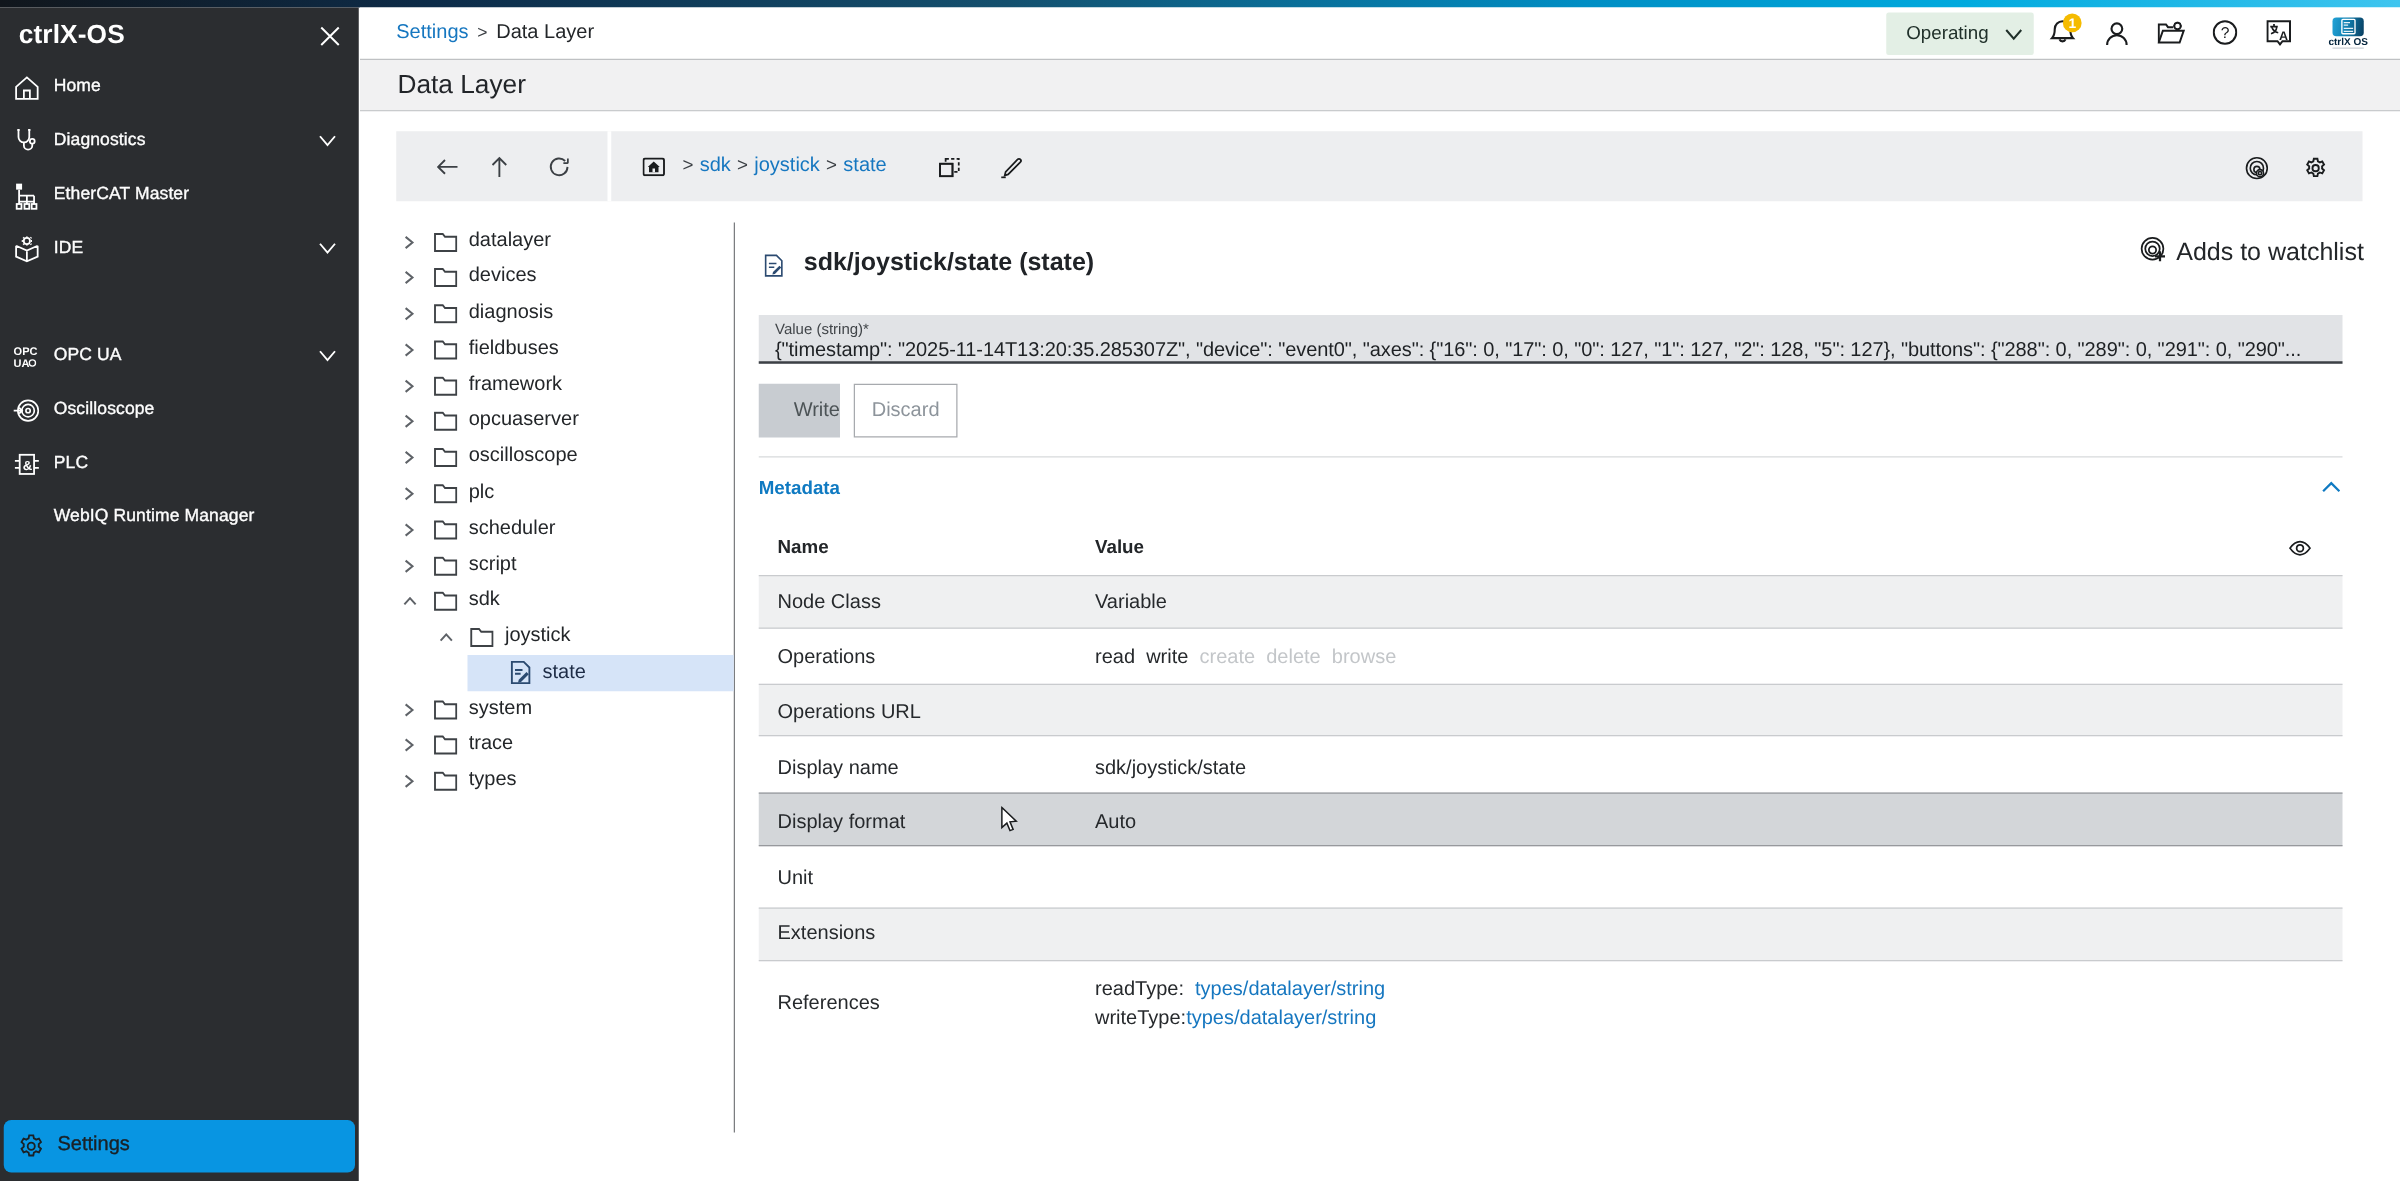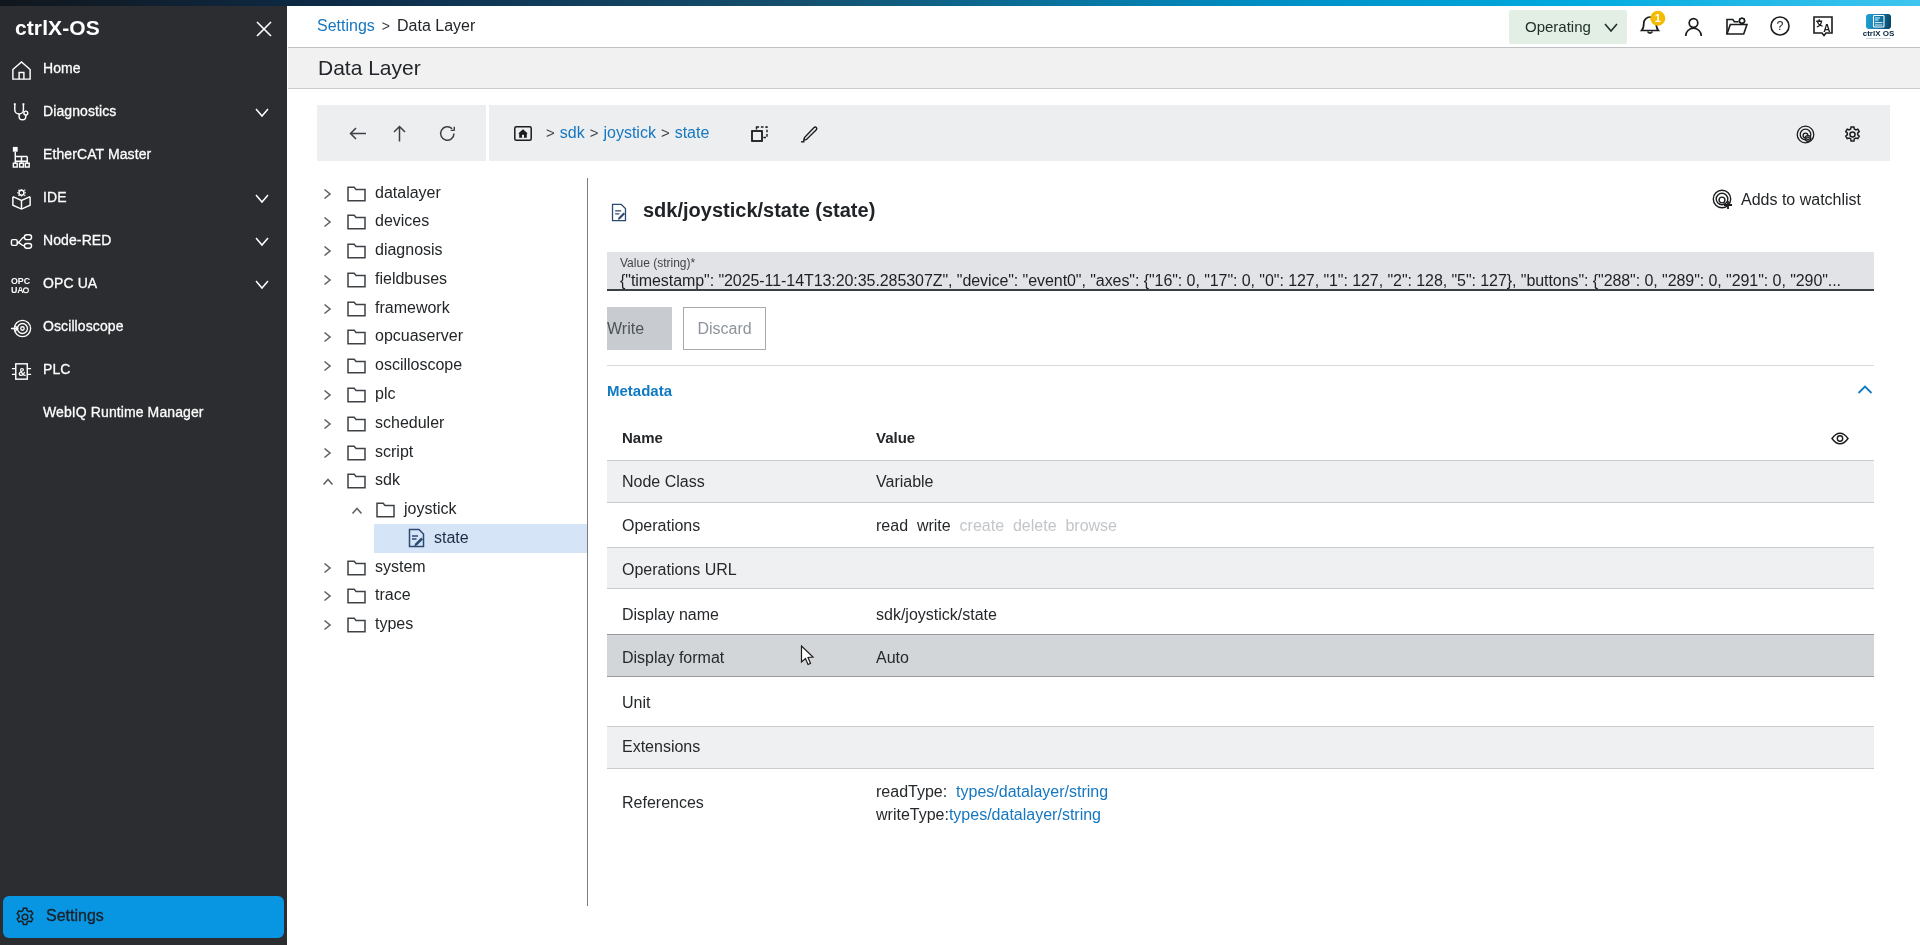--- a/index.html
+++ b/index.html
@@ -32,25 +32,25 @@
 #toolbar { position:absolute; left:317px; top:105px; width:1573px; height:56px; background:#edeef0; }
 #tb-div { position:absolute; left:169px; top:0; width:3px; height:56px; background:#fff; }
 #tb-crumb { position:absolute; left:237px; top:18px; font-size:16px; color:#232629; }
 #tb-crumb a { color:#1677c0; text-decoration:none; }
 
 #treediv { position:absolute; left:587px; top:178px; width:1px; height:728px; background:#7b7d80; }
 .trow { position:absolute; height:29px; }
 .trow .tlbl { font-size:16px; color:#232629; }
 
 #ct-title { position:absolute; left:643px; top:199px; font-size:20px; font-weight:bold; color:#202327; }
-#watch { position:absolute; left:1741px; top:191px; font-size:16px; color:#232629; }
+#watch { position:absolute; left:1741px; top:191px; font-size:20px; color:#232629; }
 #valbox { position:absolute; left:607px; top:252px; width:1267px; height:39px; background:#e1e3e6; border-bottom:2px solid #3c4045; overflow:hidden; }
 #valbox .vlbl { position:absolute; left:13px; top:4px; font-size:12px; color:#414549; }
 #valbox .vval { position:absolute; left:13px; top:20px; font-size:16px; color:#1e2124; white-space:nowrap; letter-spacing:-0.07px; }
-#btn-write { position:absolute; left:607px; top:307px; width:65px; height:43px; background:#c8ccd1; color:#4c5356; font-size:16px; text-align:left; line-height:43px; }
+#btn-write { position:absolute; left:607px; top:307px; width:65px; height:43px; background:#c8ccd1; color:#4c5356; font-size:16px; text-align:right; line-height:43px; }
 #btn-discard { position:absolute; left:683px; top:307px; width:83px; height:43px; background:#fff; border:1px solid #a7aaae; color:#8d949b; font-size:16px; text-align:center; line-height:41px; }
 #metasep { position:absolute; left:607px; top:365px; width:1267px; height:1px; background:#d8dadc; }
 #metatitle { position:absolute; left:607px; top:382px; font-size:15px; font-weight:bold; color:#0f7ac2; }
 
 .th { position:absolute; font-size:15px; font-weight:bold; color:#232629; }
 .trowbg { position:absolute; left:607px; width:1267px; background:#eff0f1; border-top:1px solid #c9cbce; border-bottom:1px solid #c9cbce; }
 .tname { position:absolute; left:622px; font-size:16px; color:#26292c; }
 .tval { position:absolute; left:876px; font-size:16px; color:#26292c; }
 a.link { color:#1677c0; text-decoration:none; }
 .sep2 { color:#3c4045; padding:0 5px; font-size:15px; }
@@ -97,32 +97,20 @@
   <div class="sb-item" style="top:129px">
     <svg class="ic" viewBox="0 0 24 24" fill="none" stroke="#fff" stroke-width="1.5">
         <rect x="3" y="2" width="5" height="5" fill="#fff" stroke="none"></rect>
         <path d="M5.5 7 V17 M5.5 12 H18 M5.5 17 H18 M5.5 17 V19 M12 12 V19 M18 12 V19"></path>
         <rect x="3.5" y="19" width="4" height="4"></rect>
         <rect x="10" y="19" width="4" height="4"></rect>
         <rect x="16" y="19" width="4" height="4"></rect>
       </svg>
     <span class="lbl">EtherCAT Master</span>
   </div>
-  <div class="sb-item" style="top:215px">
-    <svg class="ic" viewBox="0 0 24 24" fill="none" stroke="#fff" stroke-width="1.5">
-        <rect x="1.5" y="9" width="6" height="6" rx="1.5"></rect>
-        <rect x="15" y="4" width="7.5" height="5" rx="2.5"></rect>
-        <rect x="15" y="13" width="7.5" height="5" rx="2.5"></rect>
-        <path d="M7.5 12 C 12 12 11 6.5 15 6.5 M7.5 12 C 12 12 11 15.5 15 15.5"></path>
-      </svg>
-    <span class="lbl">Node-RED</span>
-    <svg class="chev" width="16" height="12" viewBox="0 0 16 12">
-        <path d="M2 2 L8 9 L14 2" stroke="#fff" stroke-width="1.5" fill="none"></path>
-      </svg>
-  </div>
   <div class="sb-item" style="top:258px">
     <svg class="ic" viewBox="0 0 26 24">
         <text x="1" y="10.5" font-family="Liberation Sans" font-size="10" font-weight="bold" fill="#fff">OPC</text>
         <text x="1" y="21" font-family="Liberation Sans" font-size="10" font-weight="bold" fill="#fff">UA</text>
         <circle cx="18" cy="17.5" r="2.8" stroke="#fff" fill="none" stroke-width="1.2"></circle>
       </svg>
     <span class="lbl">OPC UA</span>
     <svg class="chev" width="16" height="12" viewBox="0 0 16 12">
         <path d="M2 2 L8 9 L14 2" stroke="#fff" stroke-width="1.5" fill="none"></path>
       </svg>

